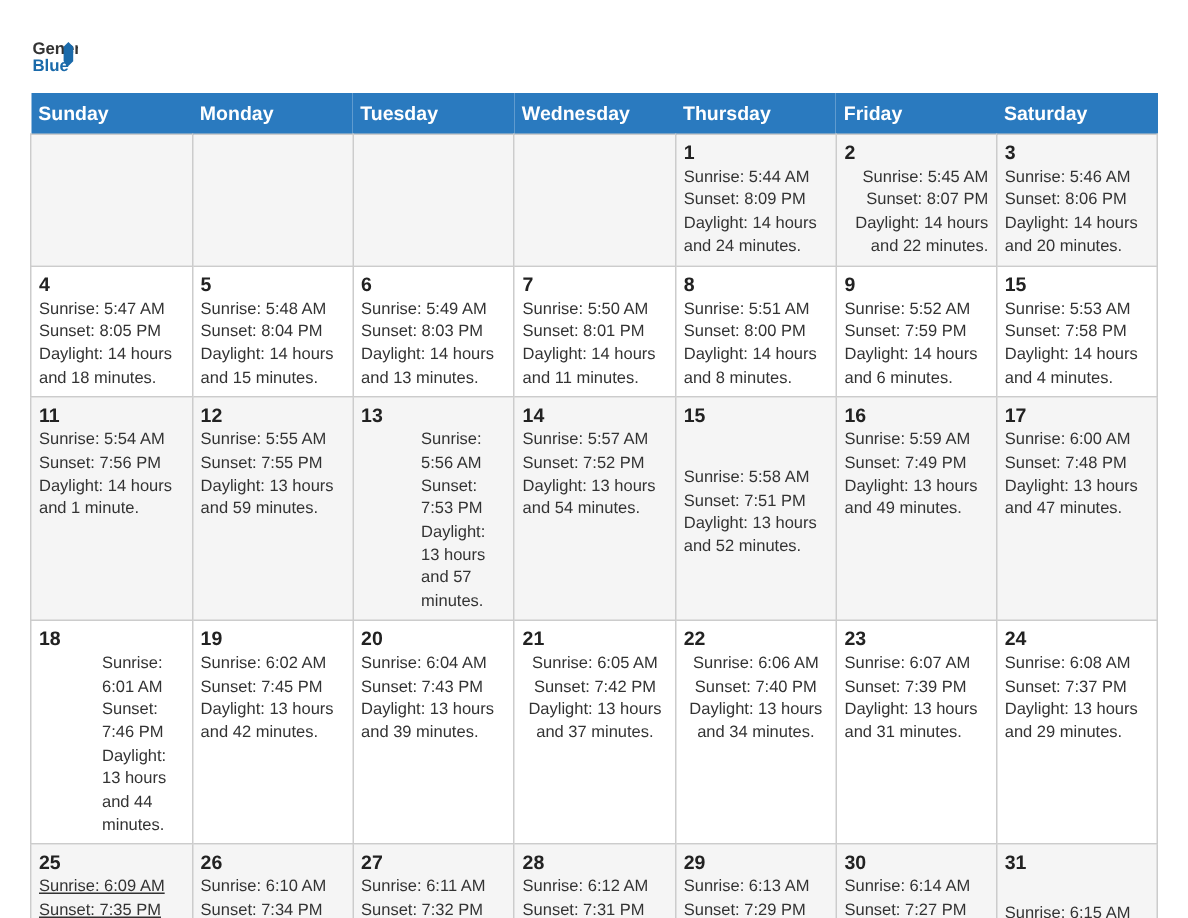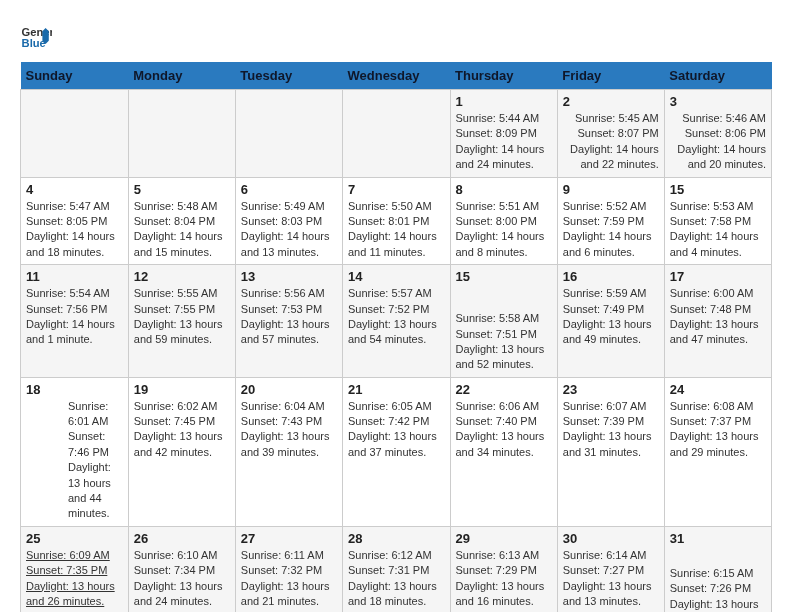--- a/index.html
+++ b/index.html
@@ -37,21 +37,21 @@
       font-size: 15px;
       color: #555;
     }
     table {
       width: 100%;
       border-collapse: collapse;
       font-size: 11px;
     }
     thead tr th {
       background-color: #2a7abf;
-      color: #0f172a;
+      color: #ffffff;
       padding: 6px 5px;
       text-align: left;
       font-size: 13px;
       font-weight: bold;
     }
     tbody tr td {
       border: 1px solid #ccc;
       vertical-align: top;
       padding: 4px 5px;
       height: 80px;
@@ -126,21 +126,21 @@
         </td>
         <td>
           <div class="day-number">2</div>
           <div class="day-info" style="white-space: pre-line; text-align: right;">Sunrise: 5:45 AM
 Sunset: 8:07 PM
 Daylight: 14 hours
 and 22 minutes.</div>
         </td>
         <td>
           <div class="day-number">3</div>
-          <div class="day-info" style="white-space: pre-line; text-align: right;">Sunrise: 5:46 AM
+          <div class="day-info" style="white-space: pre-line;">Sunrise: 5:46 AM
 Sunset: 8:06 PM
 Daylight: 14 hours
 and 20 minutes.</div>
         </td>
       </tr>
       <tr>
         <td>
           <div class="day-number">4</div>
           <div class="day-info" style="white-space: pre-line;">Sunrise: 5:47 AM
 Sunset: 8:05 PM
@@ -200,21 +200,21 @@
         </td>
         <td>
           <div class="day-number">12</div>
           <div class="day-info" style="white-space: pre-line;">Sunrise: 5:55 AM
 Sunset: 7:55 PM
 Daylight: 13 hours
 and 59 minutes.</div>
         </td>
         <td>
           <div class="day-number">13</div>
-          <div class="day-info" style="white-space: pre-line;">Sunrise: 5:56 AM
+          <div class="day-info" style="white-space: pre-line; margin-left: 40px;">Sunrise: 5:56 AM
 Sunset: 7:53 PM
 Daylight: 13 hours
 and 57 minutes.</div>
         </td>
         <td>
           <div class="day-number">14</div>
           <div class="day-info" style="white-space: pre-line;">Sunrise: 5:57 AM
 Sunset: 7:52 PM
 Daylight: 13 hours
 and 54 minutes.</div>
@@ -258,28 +258,28 @@
         </td>
         <td>
           <div class="day-number">20</div>
           <div class="day-info" style="white-space: pre-line;">Sunrise: 6:04 AM
 Sunset: 7:43 PM
 Daylight: 13 hours
 and 39 minutes.</div>
         </td>
         <td>
           <div class="day-number">21</div>
-          <div class="day-info" style="white-space: pre-line;">Sunrise: 6:05 AM
+          <div class="day-info" style="white-space: pre-line; text-align: center;">Sunrise: 6:05 AM
 Sunset: 7:42 PM
 Daylight: 13 hours
 and 37 minutes.</div>
         </td>
         <td>
           <div class="day-number">22</div>
-          <div class="day-info" style="white-space: pre-line;">Sunrise: 6:06 AM
+          <div class="day-info" style="white-space: pre-line; text-align: center;">Sunrise: 6:06 AM
 Sunset: 7:40 PM
 Daylight: 13 hours
 and 34 minutes.</div>
         </td>
         <td>
           <div class="day-number">23</div>
           <div class="day-info" style="white-space: pre-line;">Sunrise: 6:07 AM
 Sunset: 7:39 PM
 Daylight: 13 hours
 and 31 minutes.</div>

